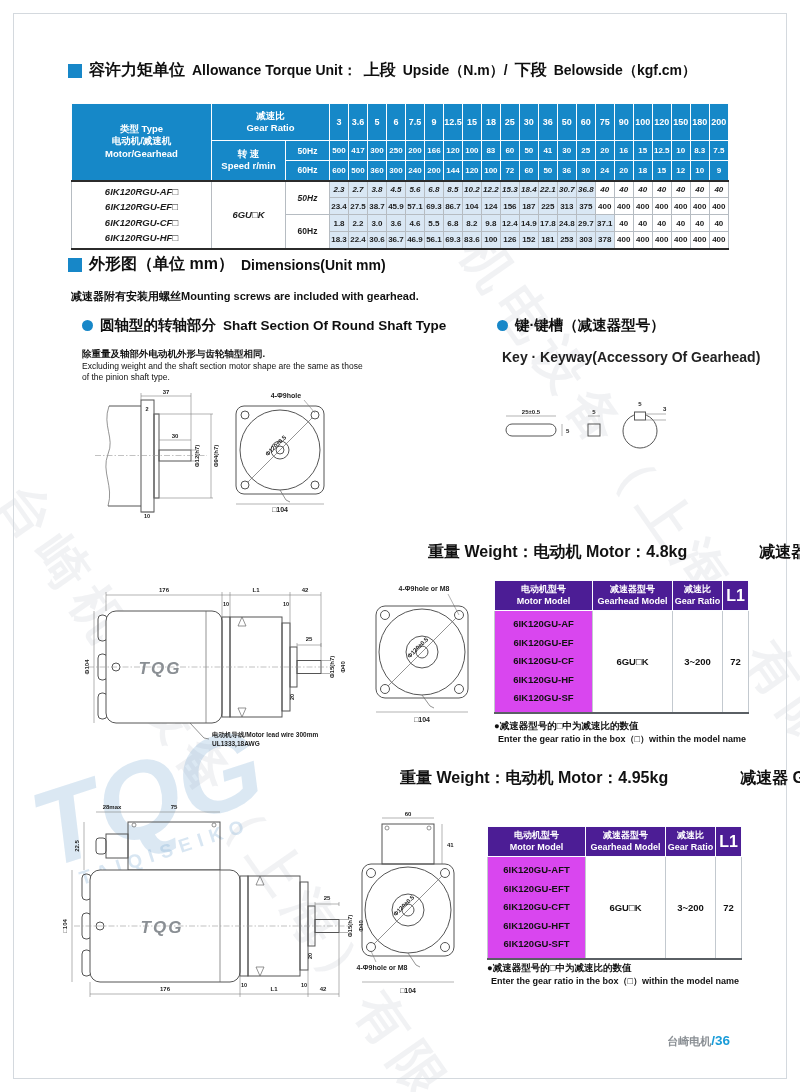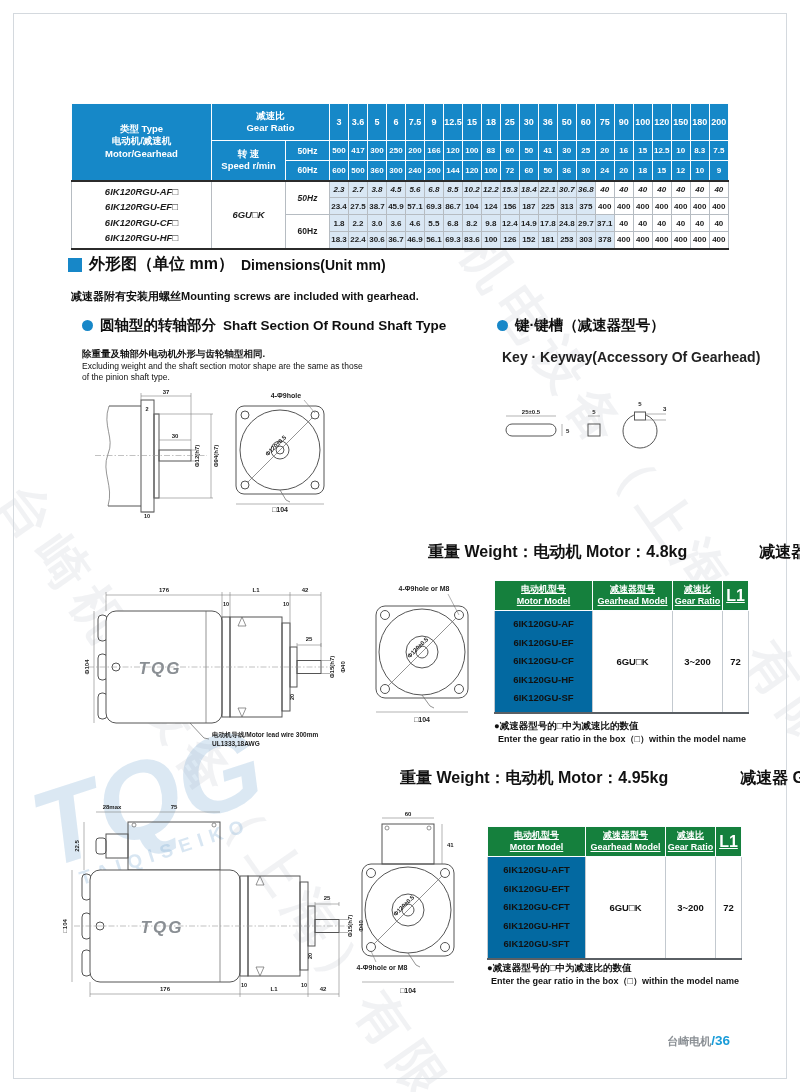--- a/index.html
+++ b/index.html
@@ -39,24 +39,24 @@
   .tq .scell{font-size:8px;}
   .tq td{border:1px solid #b6bcc2;padding:0;text-align:center;font-size:8px;font-weight:700;color:#1c1c1c;background:#fff;}
   .tq td.hl{background:#d9e7f4;}
   .tq tbody tr:first-child td{border-top:2px solid #2b2b2b;}
   .tq .models-tq{font-size:9.5px;line-height:1.6;}
   .tq .gh-cell{font-size:9.5px;}
   .tq .hz-b{font-size:8.5px;}
 
   
   .mt{position:absolute;border-collapse:collapse;table-layout:fixed;border-bottom:2px solid #5a5f64;}
-  .mt th{background:#15803d;color:#fff;border:1px solid #fbfdff;padding:3px 1px;font-weight:700;text-decoration:underline;}
+  .mt th{background:#4c1d95;color:#fff;border:1px solid #fbfdff;padding:3px 1px;font-weight:700;}
   .mt th div{font-size:9px;line-height:1.3;}
   .mt td{border:1px solid #c3c9cf;text-align:center;font-size:9.5px;font-weight:700;color:#111;padding:2px 1px;background:#fff;}
-  .mt td.models-cell{background:#0369a1;padding:4px 2px;}
+  .mt td.models-cell{background:#d946ef;padding:4px 2px;}
   .mt td.models-cell div{line-height:1.95;font-size:9.5px;white-space:nowrap;}
   .tbl-note{position:absolute;white-space:nowrap;color:#111;}
   .tbl-note .zh{font-size:9.5px;font-weight:700;}
   .tbl-note .en{font-size:9px;font-weight:600;padding-left:4px;}
 
   
   .dwg{position:absolute;}
   .dwg .ln{stroke:#555;fill:none;stroke-width:1;}
   .dwg .thin{stroke:#666;fill:none;stroke-width:0.7;}
   .dwg .wfill{fill:#fff;stroke:#555;stroke-width:1;}
@@ -77,20 +77,29 @@
 
   <div class="wm-co" style="left:430px;top:120px;">台崎机电设备（上海）有限公司</div>
   <div class="wm-co" style="left:40px;top:470px;">台崎机电设备（上海）有限公司</div>
   <div class="wm-logo" style="left:22px;top:790px;">
     <div class="wm-logo-main">TQG</div>
     <div class="wm-logo-sub">TAIQISEIKO</div>
   </div>
 
   <div class="frame"></div>
 
+  <div class="sec" style="left:68px;top:60px;">
+    <span class="sq"></span>
+    <span class="zh">容许力矩单位</span>
+    <span class="en">Allowance Torque Unit：</span>
+    <span class="zh">上段</span>
+    <span class="en">Upside（N.m）/</span>
+    <span class="zh">下段</span>
+    <span class="en">Belowside（kgf.cm）</span>
+  </div>
 
   <table class="tq" style="left:71px;top:103px;width:658px;">
     <colgroup>
         <col style="width:140px">
         <col style="width:74px">
         <col style="width:44px">
       </colgroup>
     <thead>
       <tr id="ratio-row" style="height:37px;">
         <th class="type-cell" rowspan="3">

